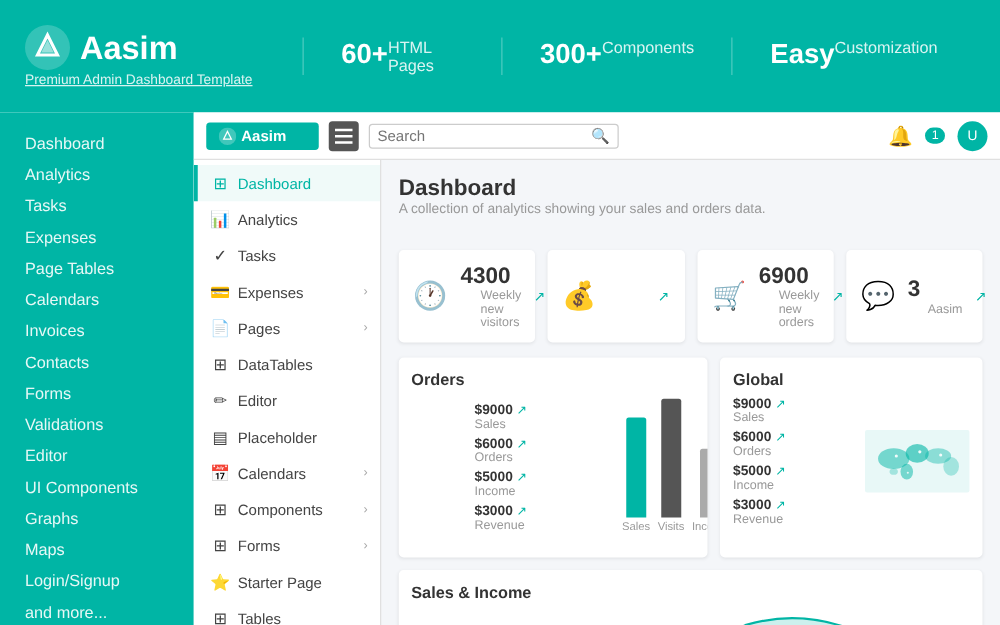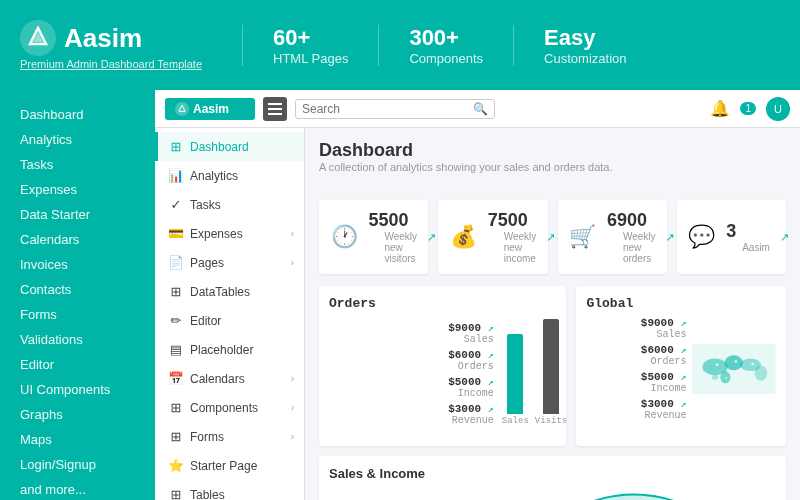--- a/index.html
+++ b/index.html
@@ -42,21 +42,20 @@
     }
     .feature-boxes {
       display: flex;
       gap: 0;
       flex: 1;
     }
     .feature-box {
       border-left: 1px solid rgba(255,255,255,0.3);
       padding: 0 30px;
       display: flex;
-      flex-direction: column;
       justify-content: center;
     }
     .feature-box .num {
       color: #fff;
       font-size: 22px;
       font-weight: bold;
     }
     .feature-box .desc {
       color: rgba(255,255,255,0.85);
       font-size: 13px;
@@ -263,21 +262,20 @@
       margin-left: auto;
       font-size: 11px;
       color: #00b5a5;
     }
 
     
     .lower-section {
       display: flex;
       gap: 10px;
       height: 160px;
-      font-family: Liberation Mono, monospace;
     }
 
     .orders-panel, .global-panel {
       background: #fff;
       border-radius: 4px;
       padding: 10px;
       box-shadow: 0 1px 3px rgba(0,0,0,0.08);
     }
     .orders-panel {
       flex: 1.2;
@@ -299,21 +297,20 @@
 
     .orders-left {
       display: flex;
       flex-direction: column;
       gap: 4px;
       min-width: 110px;
     }
     .order-stat {
       font-size: 11px;
       color: #333;
-      text-align: right;
     }
     .order-stat .val {
       font-weight: bold;
       color: #333;
     }
     .order-stat .lbl {
       color: #999;
       font-size: 10px;
     }
     .order-stat .trend {
@@ -414,21 +411,21 @@
   </div>
 </div>
 
 <div class="main-layout">
 
   <div class="left-sidebar">
     <div class="nav-item">Dashboard</div>
     <div class="nav-item">Analytics</div>
     <div class="nav-item">Tasks</div>
     <div class="nav-item">Expenses</div>
-    <div class="nav-item">Data Starter</div>
+    <div class="nav-item">Page Tables</div>
     <div class="nav-item">Calendars</div>
     <div class="nav-item">Invoices</div>
     <div class="nav-item">Contacts</div>
     <div class="nav-item">Forms</div>
     <div class="nav-item">Validations</div>
     <div class="nav-item">Editor</div>
     <div class="nav-item">UI Components</div>
     <div class="nav-item">Graphs</div>
     <div class="nav-item">Maps</div>
     <div class="nav-item">Login/Signup</div>
@@ -525,31 +522,27 @@
       </div>
 
       <div class="content-area">
         <div class="content-title">Dashboard</div>
         <div class="content-sub">A collection of analytics showing your sales and orders data.</div>
 
         <div class="stat-cards">
           <div class="stat-card">
             <span class="stat-icon">🕐</span>
             <div class="stat-info">
-              <div class="stat-num">5500</div>
+              <div class="stat-num">4300</div>
               <div class="stat-label">Weekly new visitors</div>
             </div>
             <span class="stat-arrow">↗</span>
           </div>
           <div class="stat-card">
             <span class="stat-icon">💰</span>
-            <div class="stat-info">
-              <div class="stat-num">7500</div>
-              <div class="stat-label">Weekly new income</div>
-            </div>
             <span class="stat-arrow">↗</span>
           </div>
           <div class="stat-card">
             <span class="stat-icon">🛒</span>
             <div class="stat-info">
               <div class="stat-num">6900</div>
               <div class="stat-label">Weekly new orders</div>
             </div>
             <span class="stat-arrow">↗</span>
           </div>

